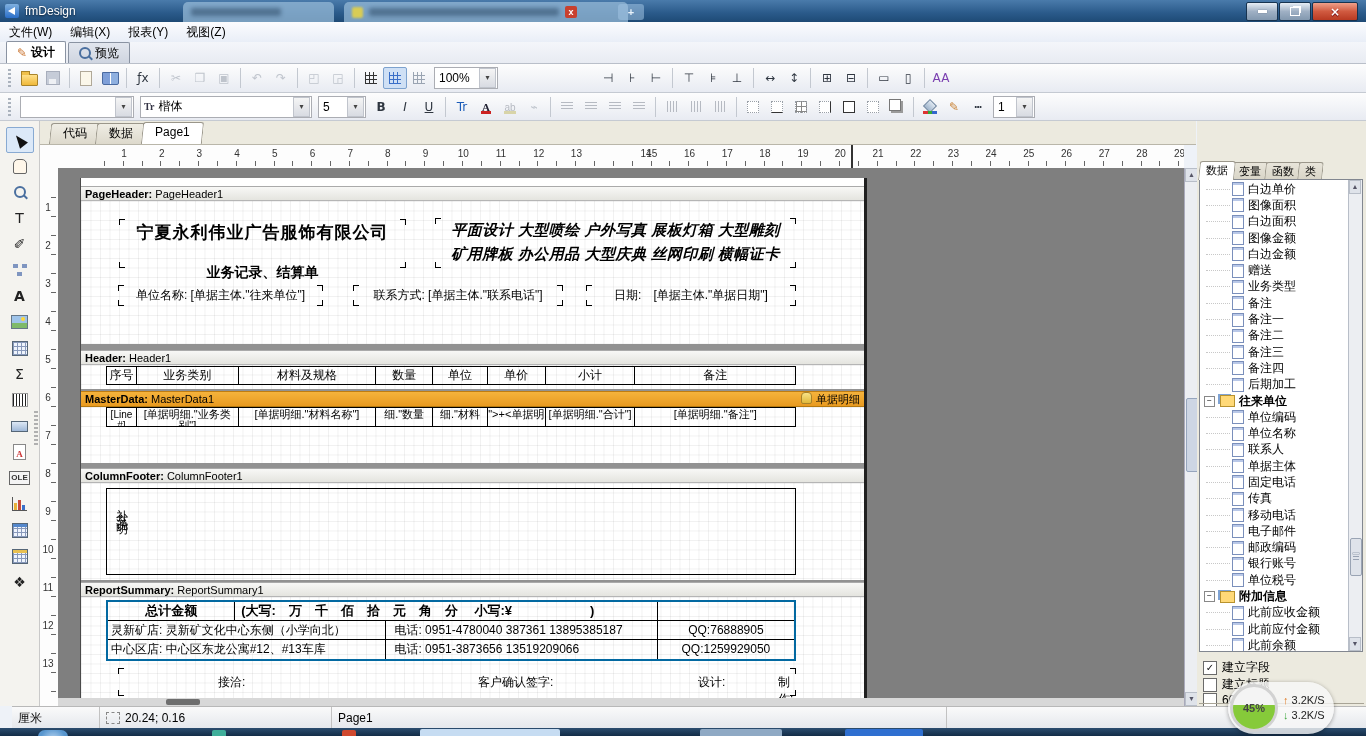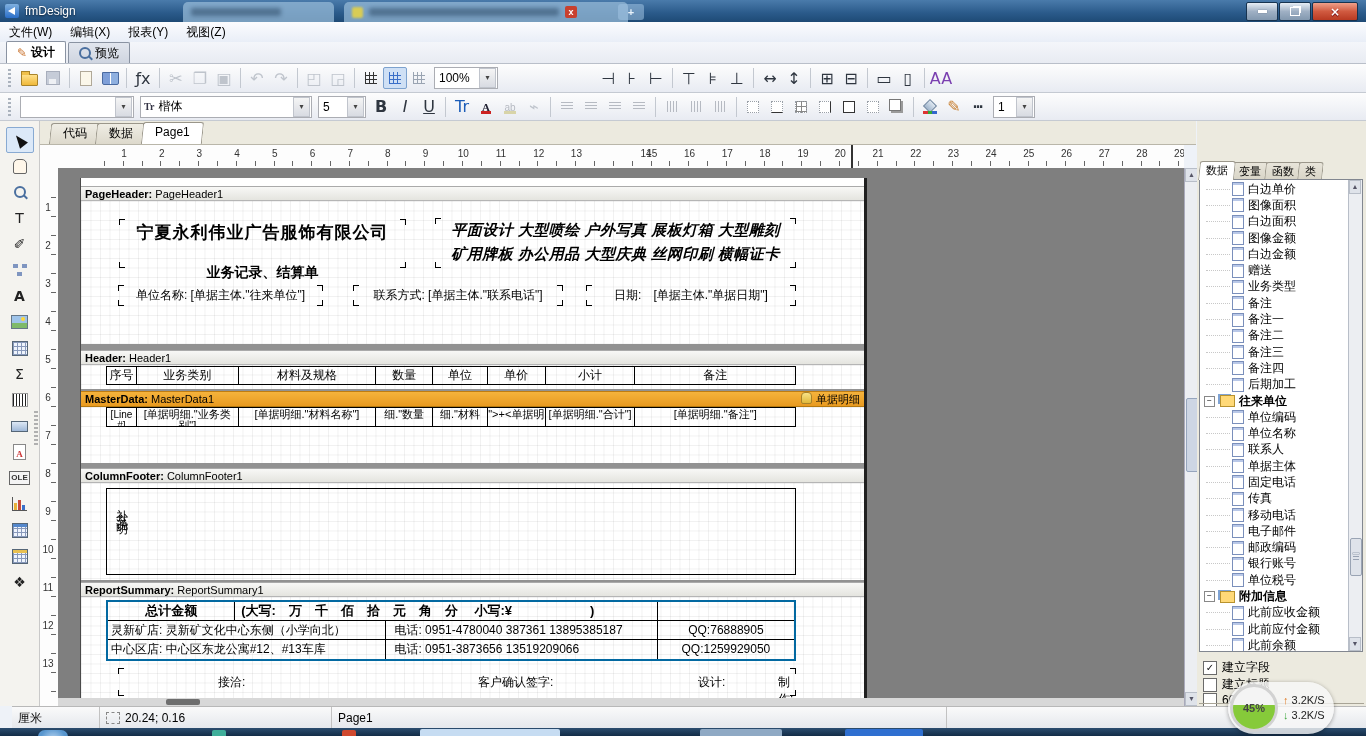--- a/index.html
+++ b/index.html
@@ -47,21 +47,21 @@
     transform:rotate(45deg);right:-4px;bottom:-2px;}
   
   .tbar{position:absolute;left:0;width:1366px;background:linear-gradient(#fdfdfd,#e8ebf2);
     border-bottom:1px solid #c5cad2;display:flex;align-items:center;padding-left:8px;box-sizing:border-box;}
   #tb1{top:64px;height:29px;}
   #tb2{top:93px;height:28px;}
   .grip{width:3px;height:18px;margin-right:6px;flex:none;
     background:repeating-linear-gradient(#aab2bd 0 2px,transparent 2px 4px);}
   .tbtn{display:inline-flex;width:24px;height:22px;align-items:center;justify-content:center;
     border:1px solid transparent;border-radius:2px;background:none;padding:0;flex:none;}
-  .tbtn .glyph{font-size:16px;color:#2f3640;font-family:"DejaVu Sans",sans-serif;}
+  .tbtn .glyph{font-size:12px;color:#2f3640;font-family:"DejaVu Sans",sans-serif;}
   .tbtn.dis .glyph{color:#bfc4cc;}
   .tbtn.act{background:#cfe0f5;border-color:#7da2ce;}
   .tsep{width:1px;height:20px;background:#c3c8d0;margin:0 4px;flex:none;}
   .combo{display:inline-flex;align-items:center;height:20px;border:1px solid #abadb3;
     background:#fff;margin:0 3px;flex:none;}
   .combo .cv{flex:1;padding:0 4px;font-size:12px;white-space:nowrap;overflow:hidden;}
   .combo .ca{width:15px;height:18px;margin:1px;background:linear-gradient(#f5f5f5,#d8dbe2);
     border:1px solid #c0c4cc;font-size:8px;line-height:18px;text-align:center;color:#444;}
   .cpre{font:bold 10px/18px "Liberation Serif",serif;color:#334;padding-left:3px;}
   .gap95{width:95px;flex:none;}

